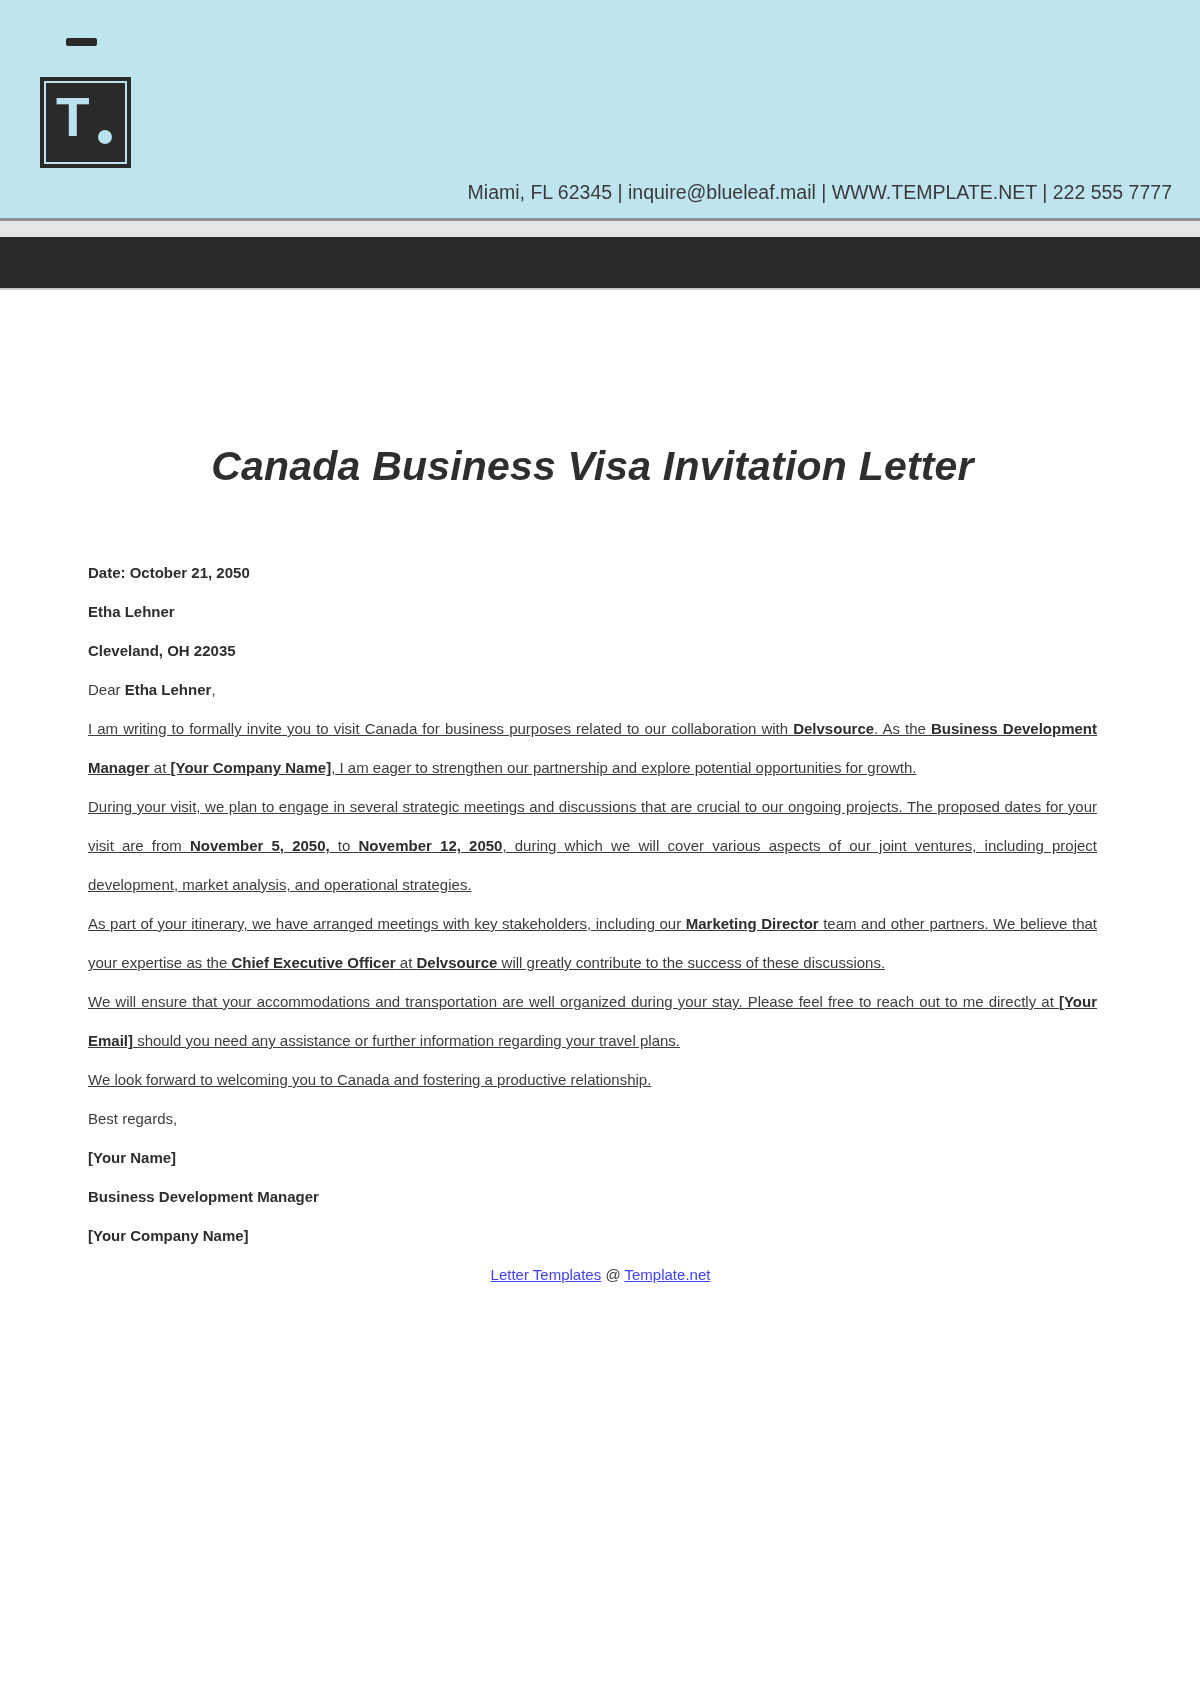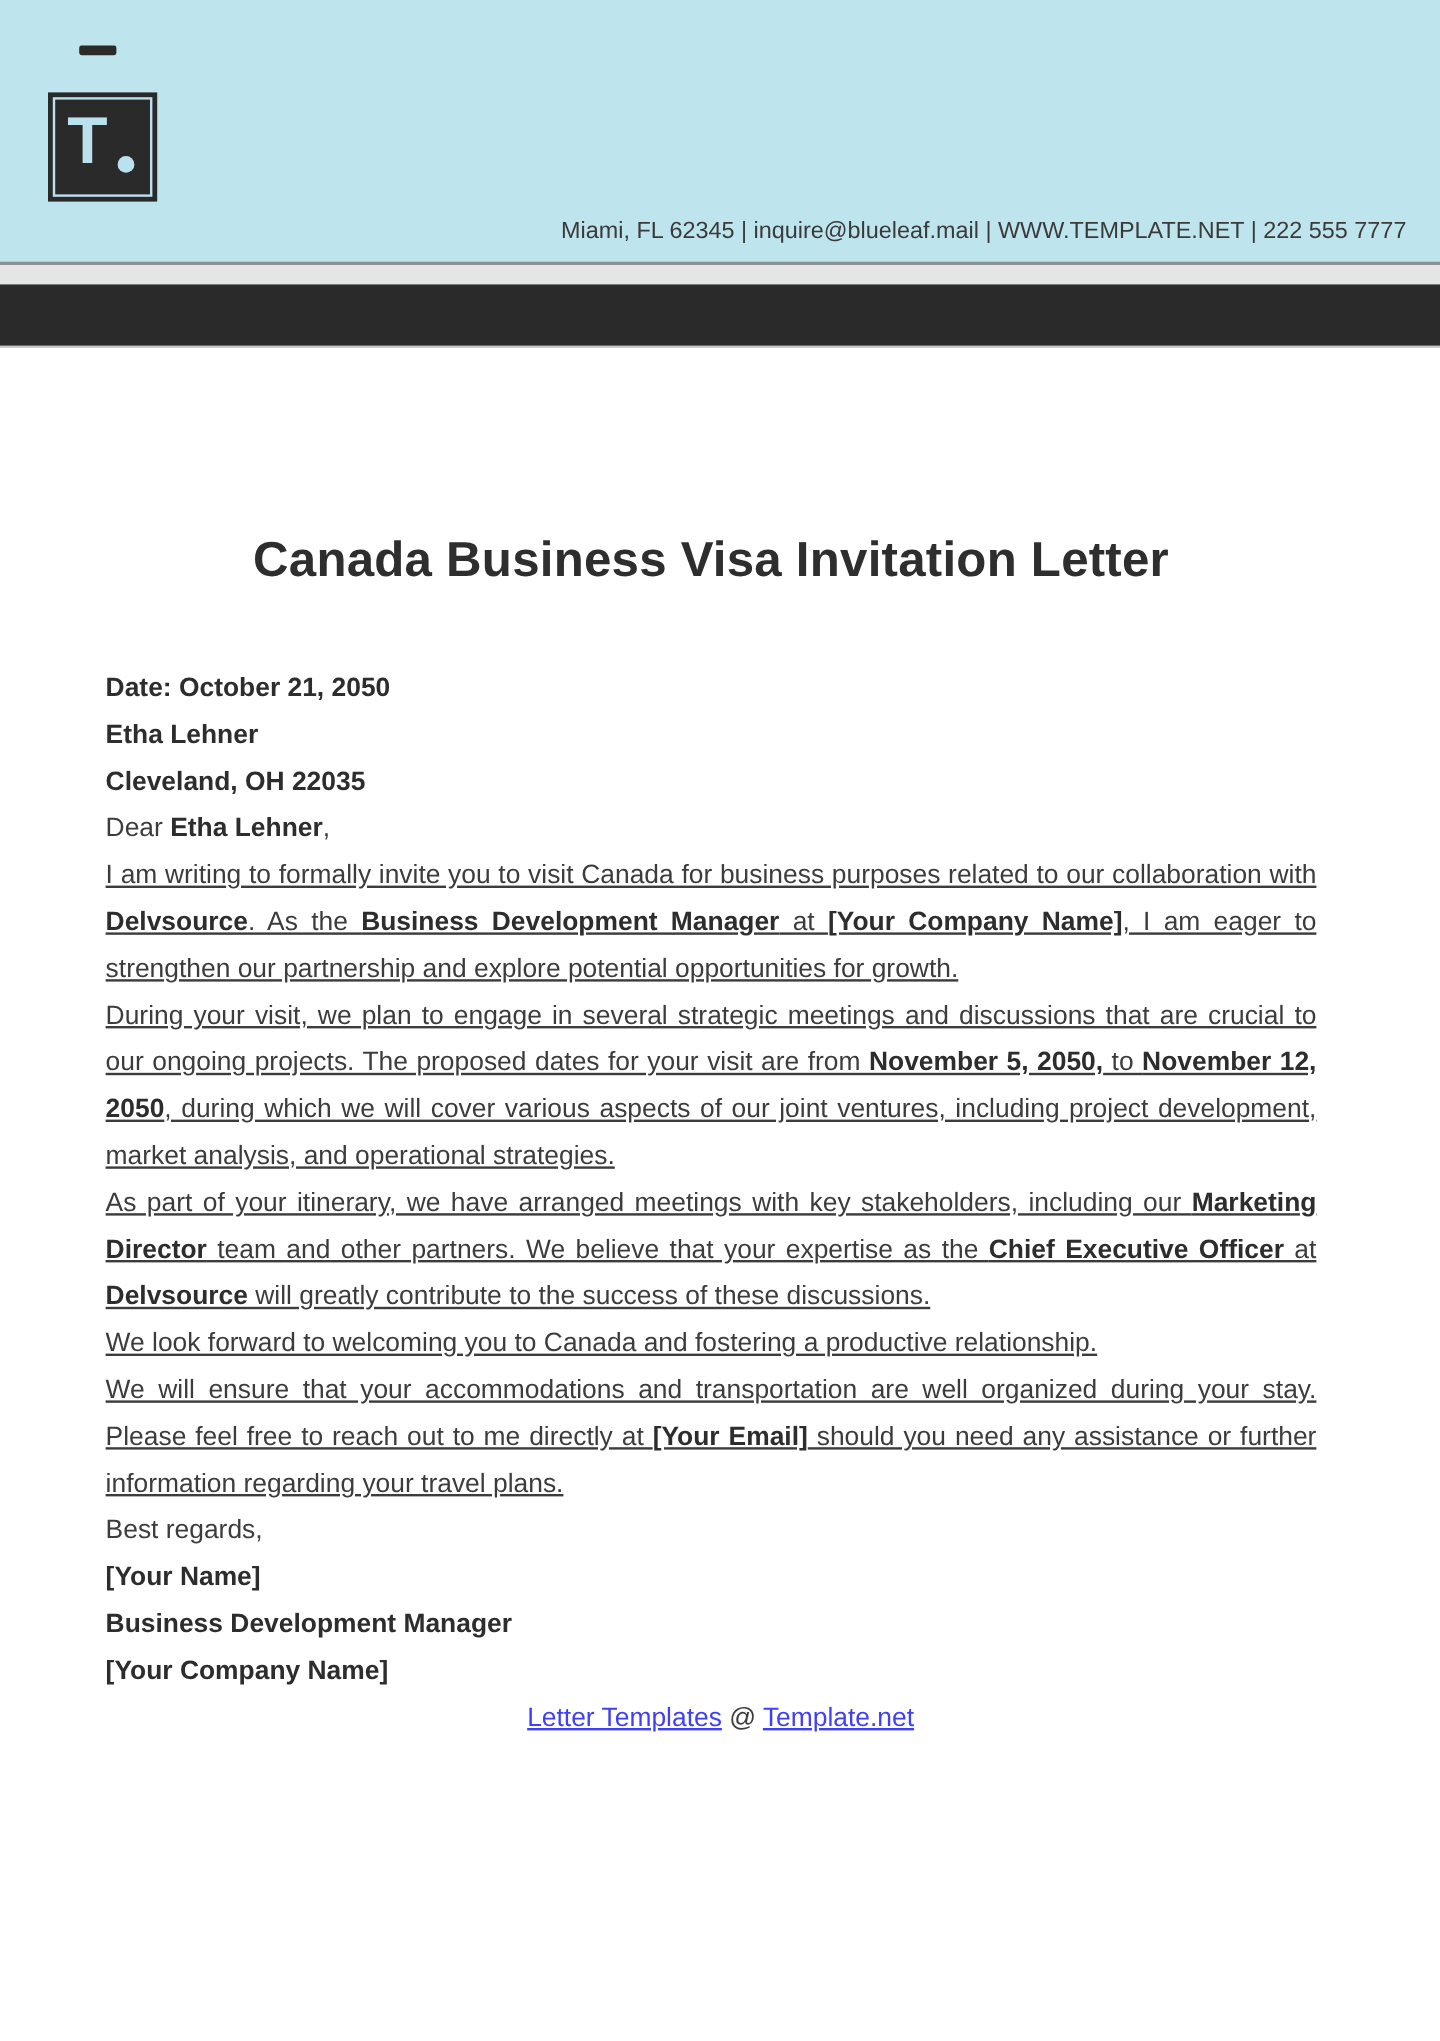--- a/index.html
+++ b/index.html
@@ -79,24 +79,25 @@
     position:absolute;top:290px;left:88px;
     width:1009px;
   }
   h1.title{
     margin:151px 0 0 0;
     text-align:center;
     font-size:41px;line-height:50px;
     font-weight:700;
     color:#2e2e2e;
     letter-spacing:0.2px;
+    font-style:italic;
   }
   .body-text{
     margin-top:62px;
-    font-size:22px;line-height:39px;
+    font-size:15px;line-height:39px;
     color:var(--text);
   }
   .body-text p{margin:0;}
   .para{text-align:justify;text-decoration:underline;}
   .bold-line{font-weight:700;color:var(--bold-text);}
   .b{font-weight:700;color:var(--bold-text);}
   .footer-line{
     text-align:center;
     position:relative;left:8px;
   }
@@ -131,22 +132,22 @@
     <div class="body-text">
       <p class="bold-line">Date: October 21, 2050</p>
       <p class="bold-line">Etha Lehner</p>
       <p class="bold-line">Cleveland, OH 22035</p>
 
       <p class="line"><span>Dear </span><span class="b">Etha Lehner</span><span>,</span></p>
 
       <p class="para"><span>I am writing to formally invite you to visit Canada for business purposes related to our collaboration with </span><span class="b">Delvsource</span><span>. As the </span><span class="b">Business Development Manager</span><span> at </span><span class="b">[Your Company Name]</span><span>, I am eager to strengthen our partnership and explore potential opportunities for growth.</span></p>
       <p class="para"><span>During your visit, we plan to engage in several strategic meetings and discussions that are crucial to our ongoing projects. The proposed dates for your visit are from </span><span class="b">November 5, 2050,</span><span> to </span><span class="b">November 12, 2050</span><span>, during which we will cover various aspects of our joint ventures, including project development, market analysis, and operational strategies.</span></p>
       <p class="para"><span>As part of your itinerary, we have arranged meetings with key stakeholders, including our </span><span class="b">Marketing Director</span><span> team and other partners. We believe that your expertise as the </span><span class="b">Chief Executive Officer</span><span> at </span><span class="b">Delvsource</span><span> will greatly contribute to the success of these discussions.</span></p>
+      <p class="para"><span>We will ensure that your accommodations and transportation are well organized during your stay. Please feel free to reach out to me directly at </span><span class="b">[Your Email]</span><span> should you need any assistance or further information regarding your travel plans.</span></p>
       <p class="para"><span>We look forward to welcoming you to Canada and fostering a productive relationship.</span></p>
-      <p class="para"><span>We will ensure that your accommodations and transportation are well organized during your stay. Please feel free to reach out to me directly at </span><span class="b">[Your Email]</span><span> should you need any assistance or further information regarding your travel plans.</span></p>
 
       <p class="line">Best regards,</p>
       <p class="bold-line">[Your Name]</p>
       <p class="bold-line">Business Development Manager</p>
       <p class="bold-line">[Your Company Name]</p>
 
       <p class="footer-line">
         <a href="#" class="footer-link">Letter Templates</a>
         <span class="footer-at">@</span>
         <a href="#" class="footer-link">Template.net</a>

